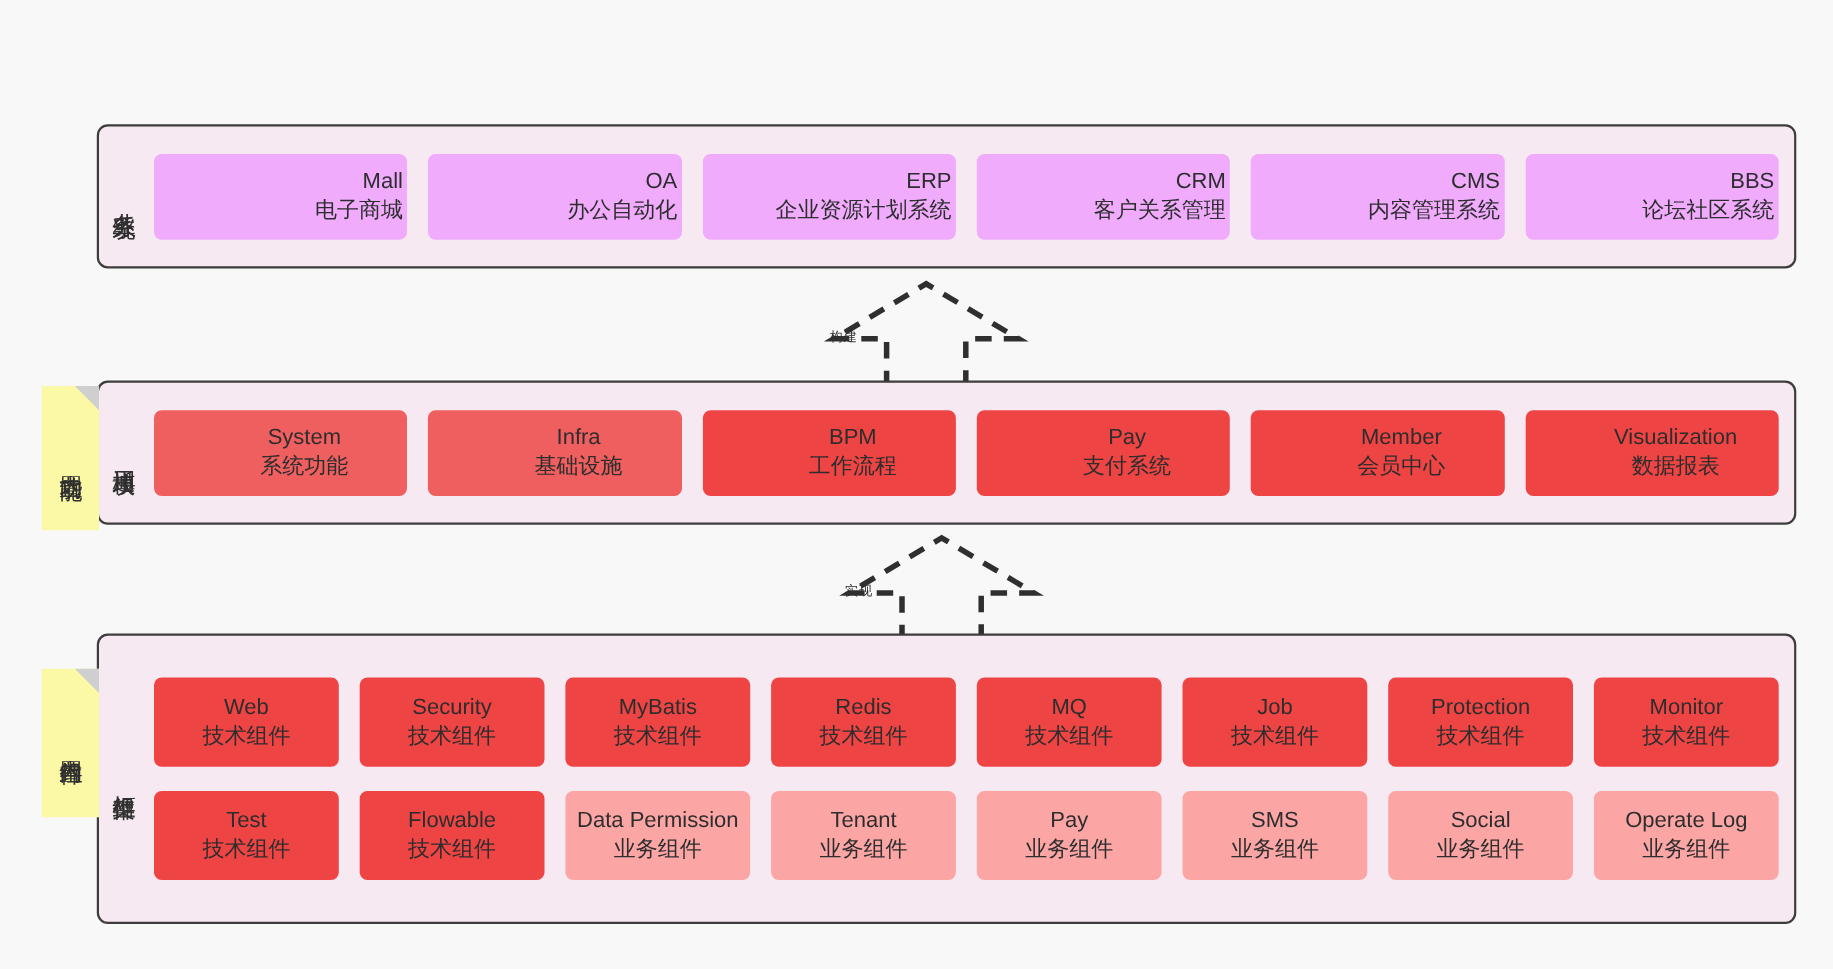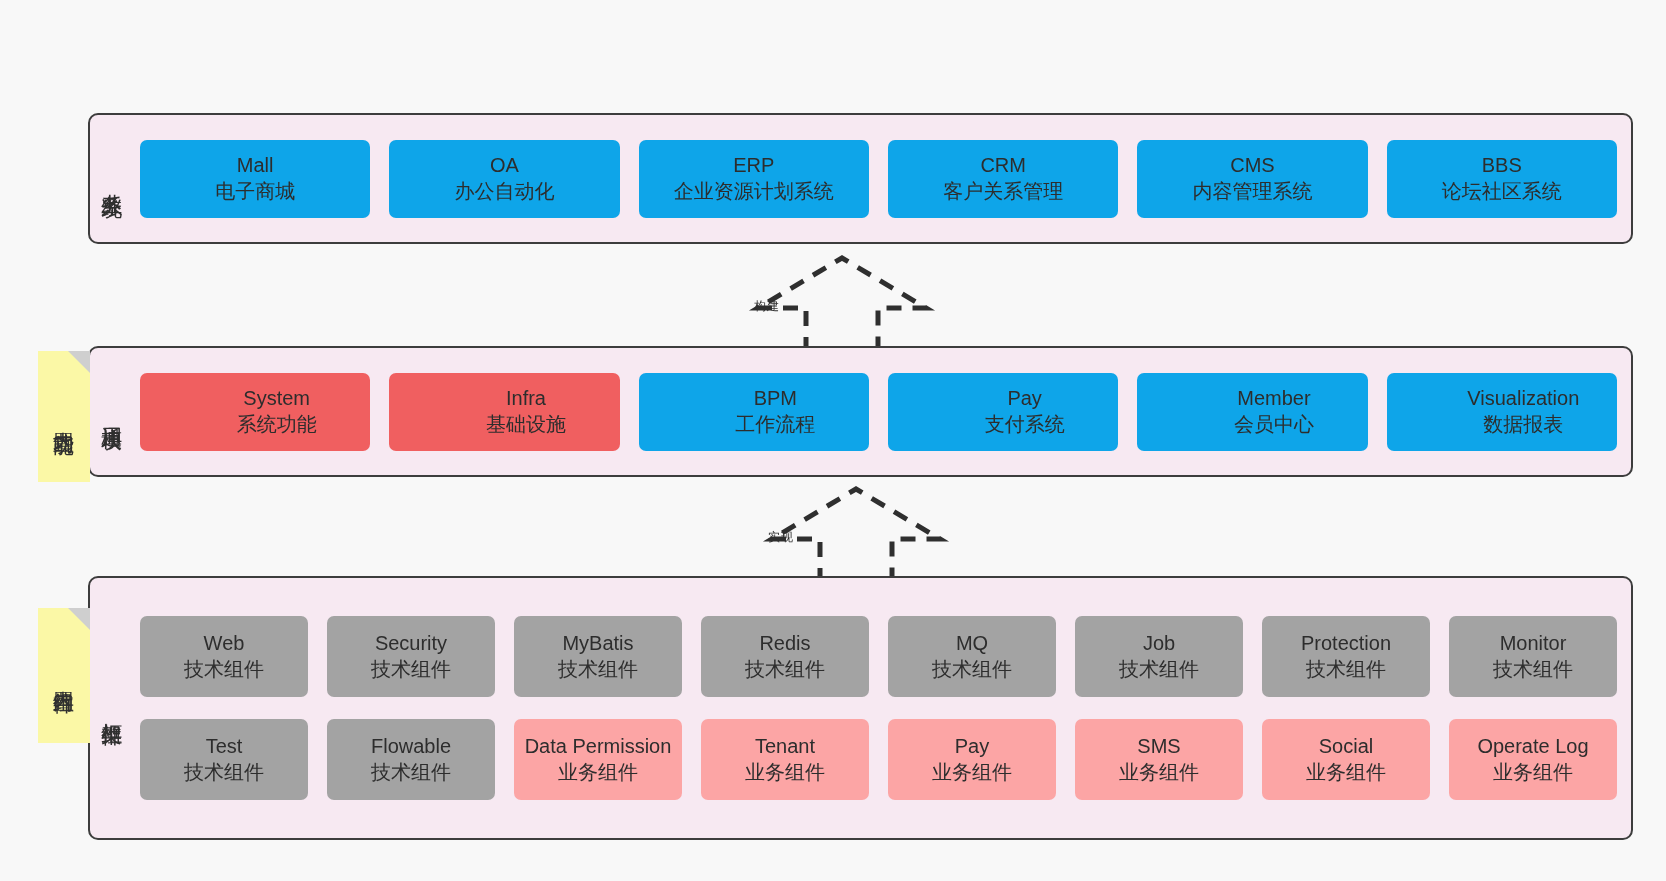--- a/index.html
+++ b/index.html
@@ -73,24 +73,24 @@
     align-items: center;
     justify-content: center;
     text-align: center;
     box-sizing: border-box;
     padding: 6px 4px;
     line-height: 1.27;
   }
   .box .t1 { font-size: 20px; color: #2d2d2d; }
   .box .t2 { font-size: 20px; color: #2d2d2d; }
 
-  .blue  { background: #0ea5e9; }
+  .blue  { background: #f0abfc; align-items: flex-end; }
   .red   { background: #f05f60; }
-  .pink  { background: #0ea5e9; }
-  .green { background: #a3a3a3; }
+  .pink  { background: #ef4444; }
+  .green { background: #ef4444; }
   .lgreen{ background: #fca5a5; }
 
   
   #layer-business {
     left: 88px; top: 113px; width: 1545px; height: 131px;
   }
   #layer-business .box { height: 78px; }
 
   #layer-common {
     left: 88px; top: 346px; width: 1545px; height: 131px;

